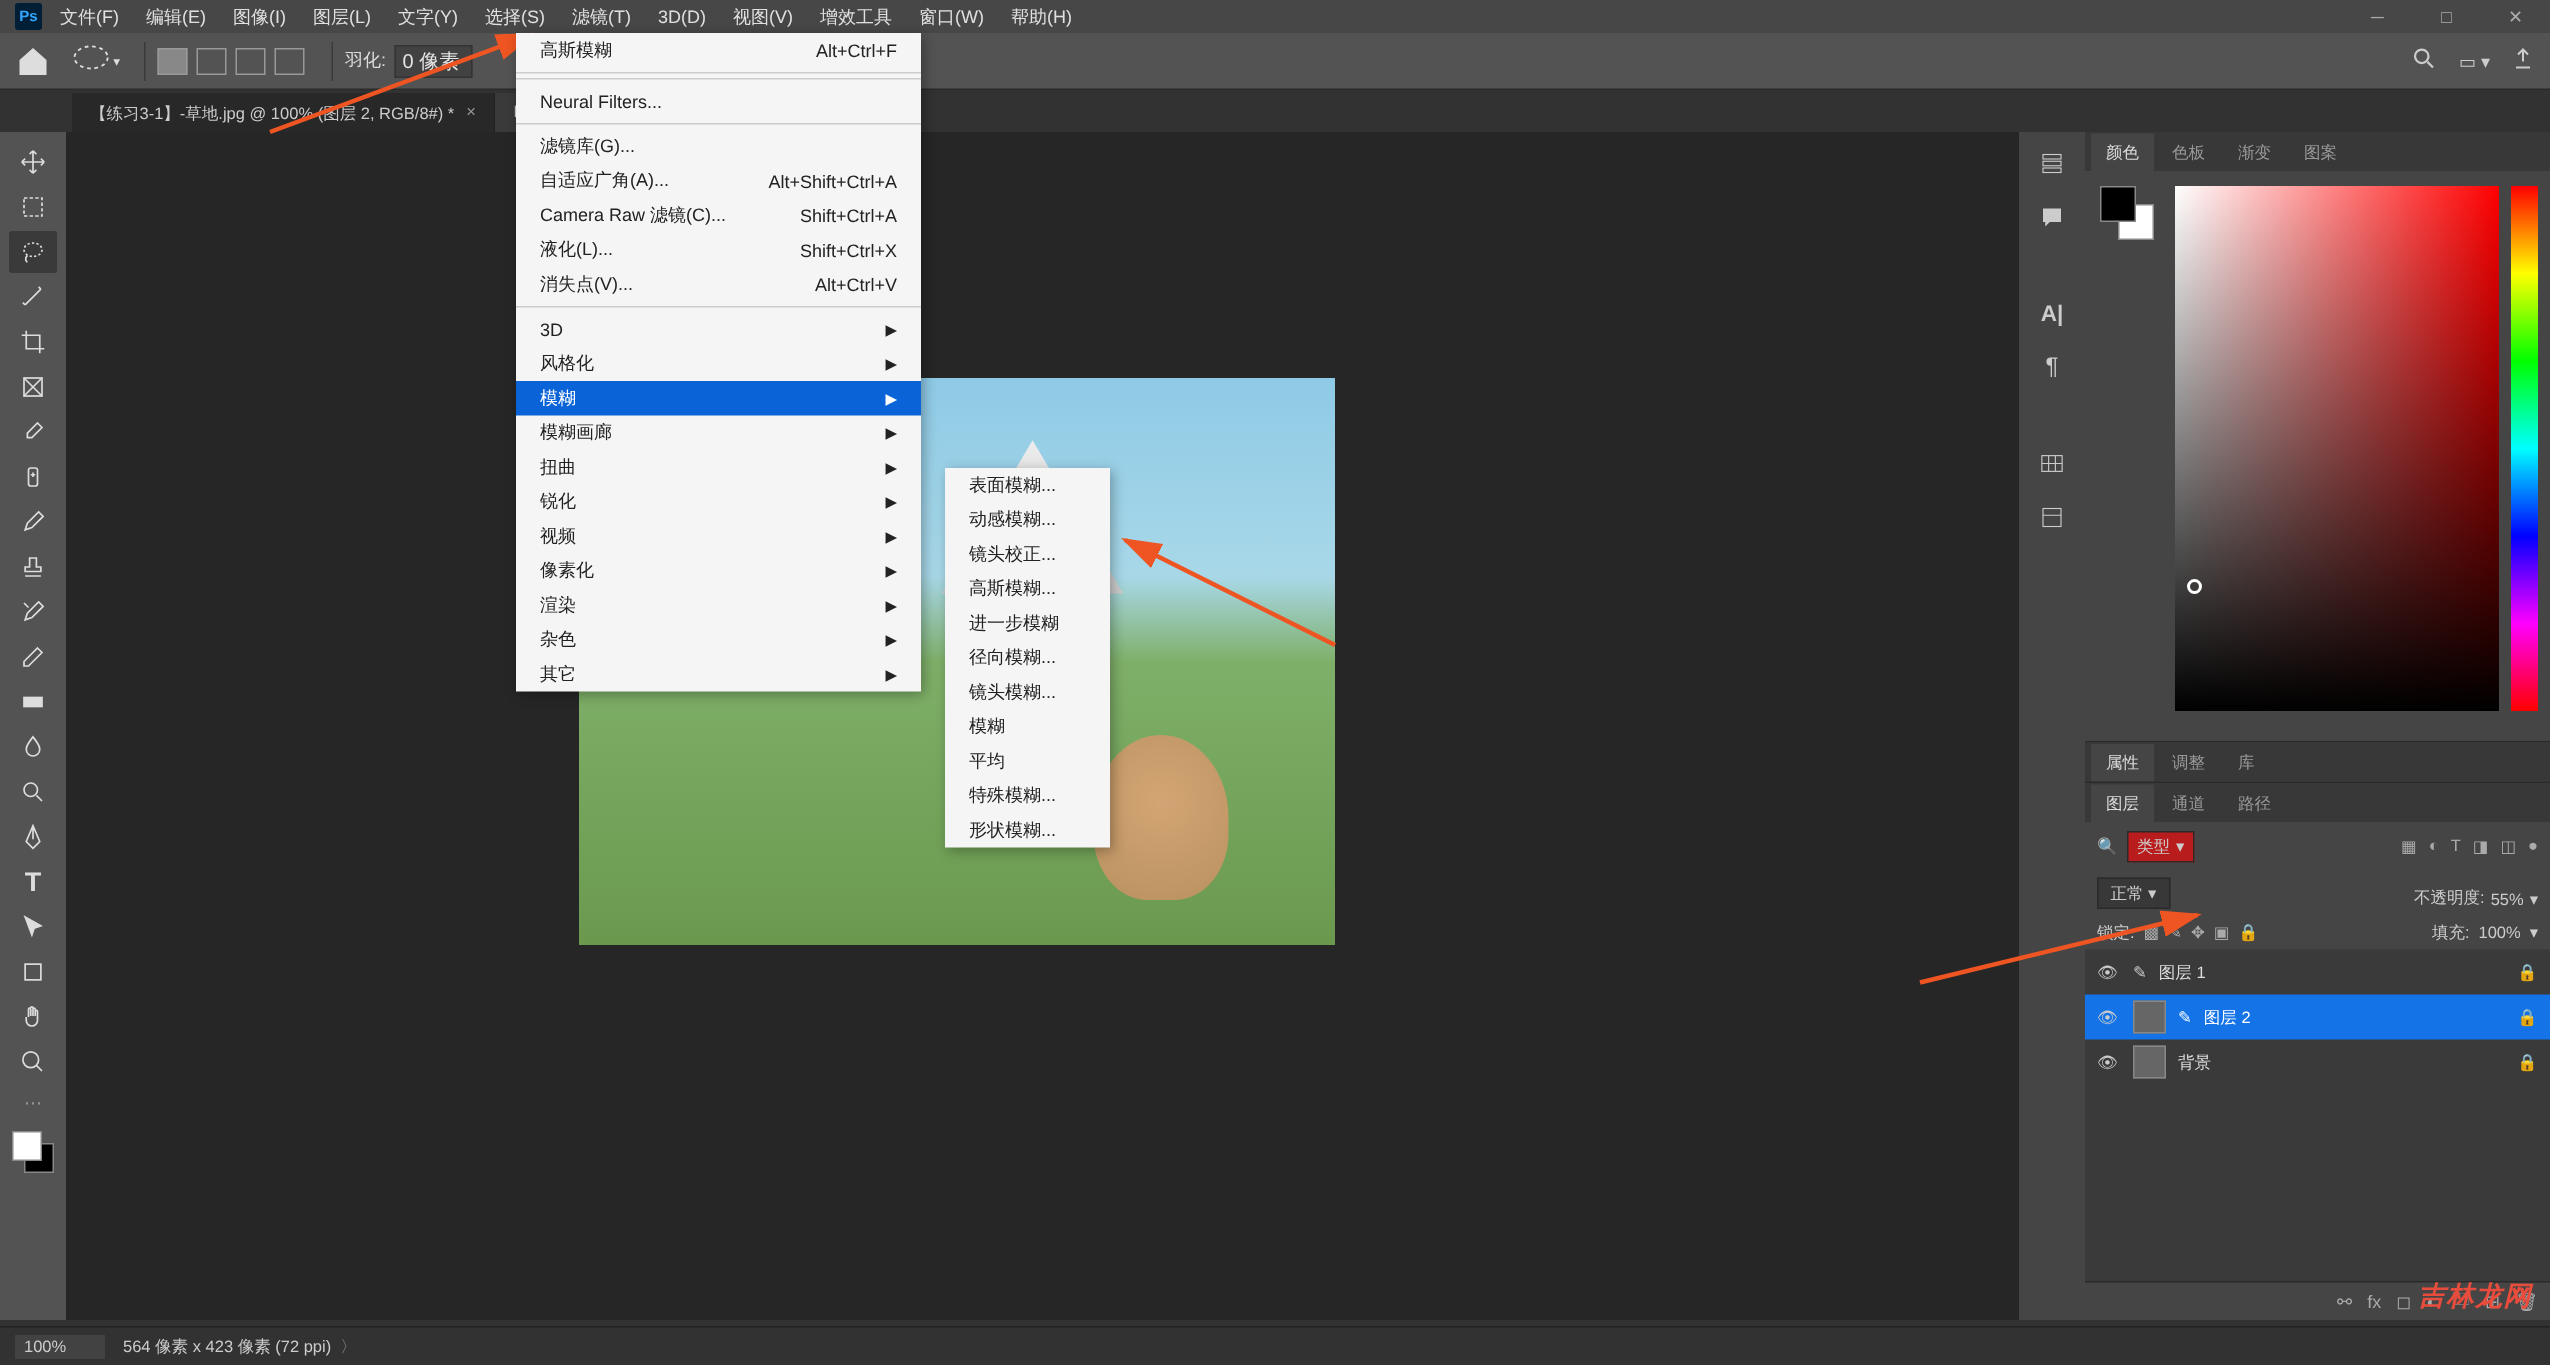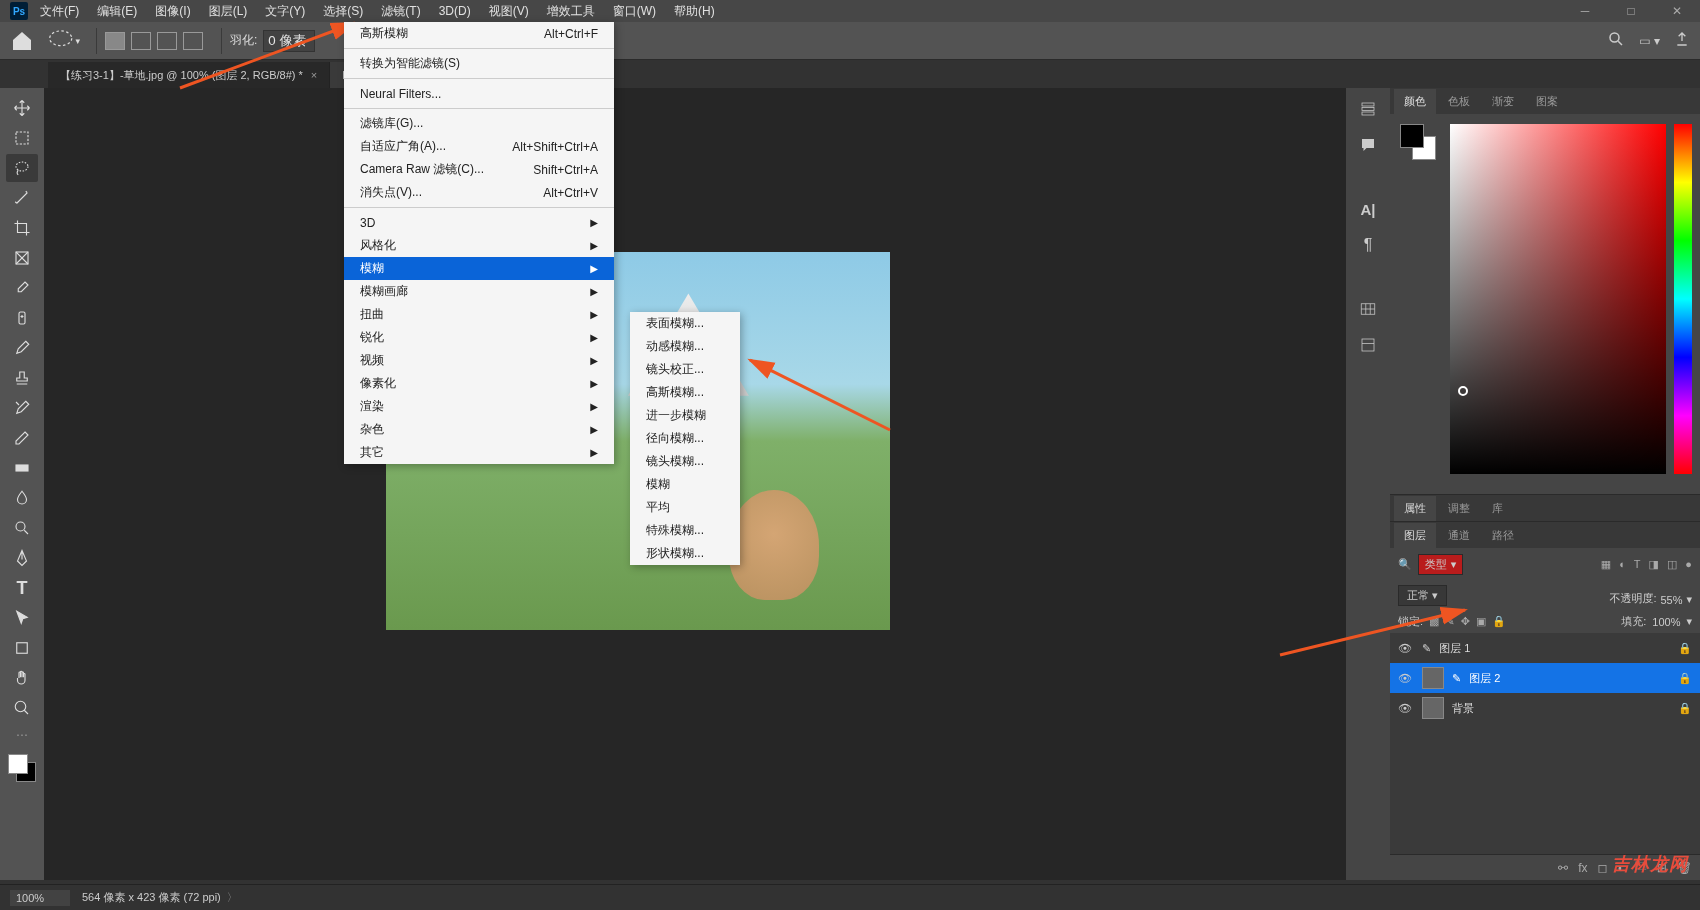--- a/index.html
+++ b/index.html
@@ -395,38 +395,39 @@
     </div>
   </div>
 </div>
 
 <div class="dropdown" id="dd">
     <div class="dd-item">
       <span>高斯模糊</span>
       <span>Alt+Ctrl+F</span>
     </div>
     <div class="dd-sep"></div>
-    <div class="dd-item">
-      <span>转换为智能滤镜(S)</span>
-    </div>
     <div class="dd-sep"></div>
     <div class="dd-item">
       <span>Neural Filters...</span>
     </div>
     <div class="dd-sep"></div>
     <div class="dd-item">
       <span>滤镜库(G)...</span>
     </div>
     <div class="dd-item">
       <span>自适应广角(A)...</span>
       <span>Alt+Shift+Ctrl+A</span>
     </div>
     <div class="dd-item">
       <span>Camera Raw 滤镜(C)...</span>
       <span>Shift+Ctrl+A</span>
+    </div>
+    <div class="dd-item">
+      <span>液化(L)...</span>
+      <span>Shift+Ctrl+X</span>
     </div>
     <div class="dd-item">
       <span>消失点(V)...</span>
       <span>Alt+Ctrl+V</span>
     </div>
     <div class="dd-sep"></div>
     <div class="dd-item">
       <span>3D</span>
       <span class="arrow">▶</span>
     </div>

